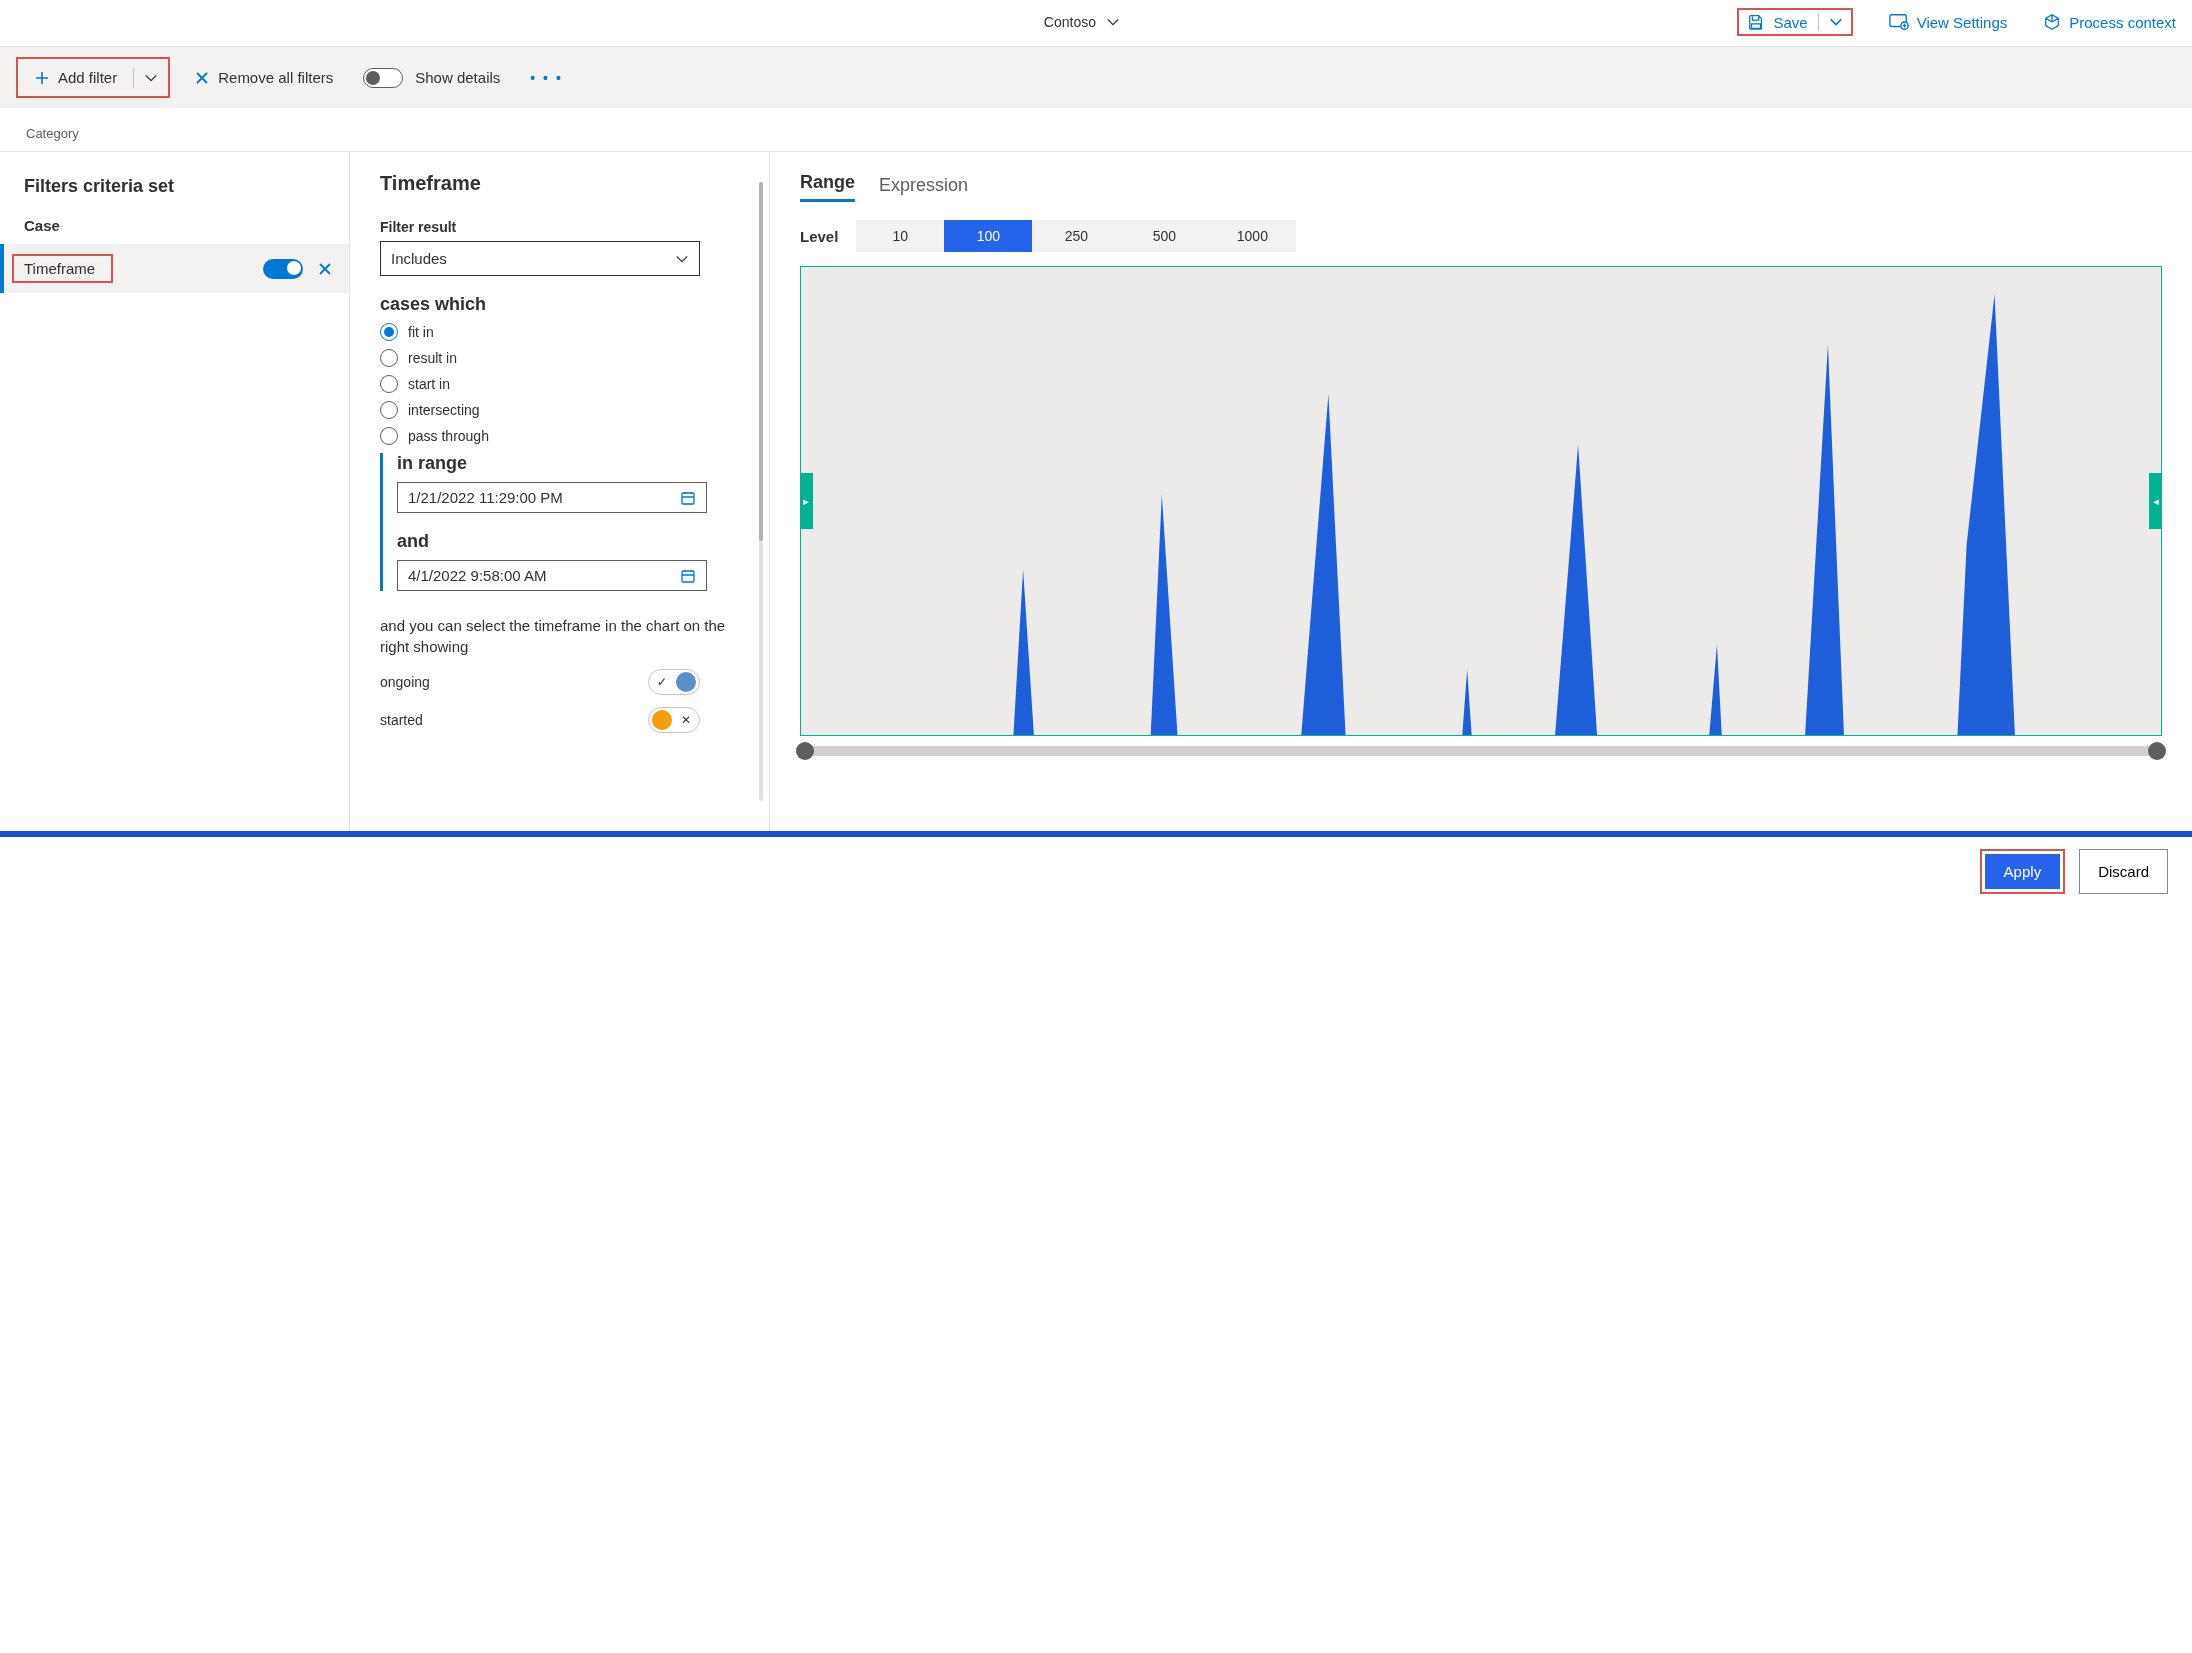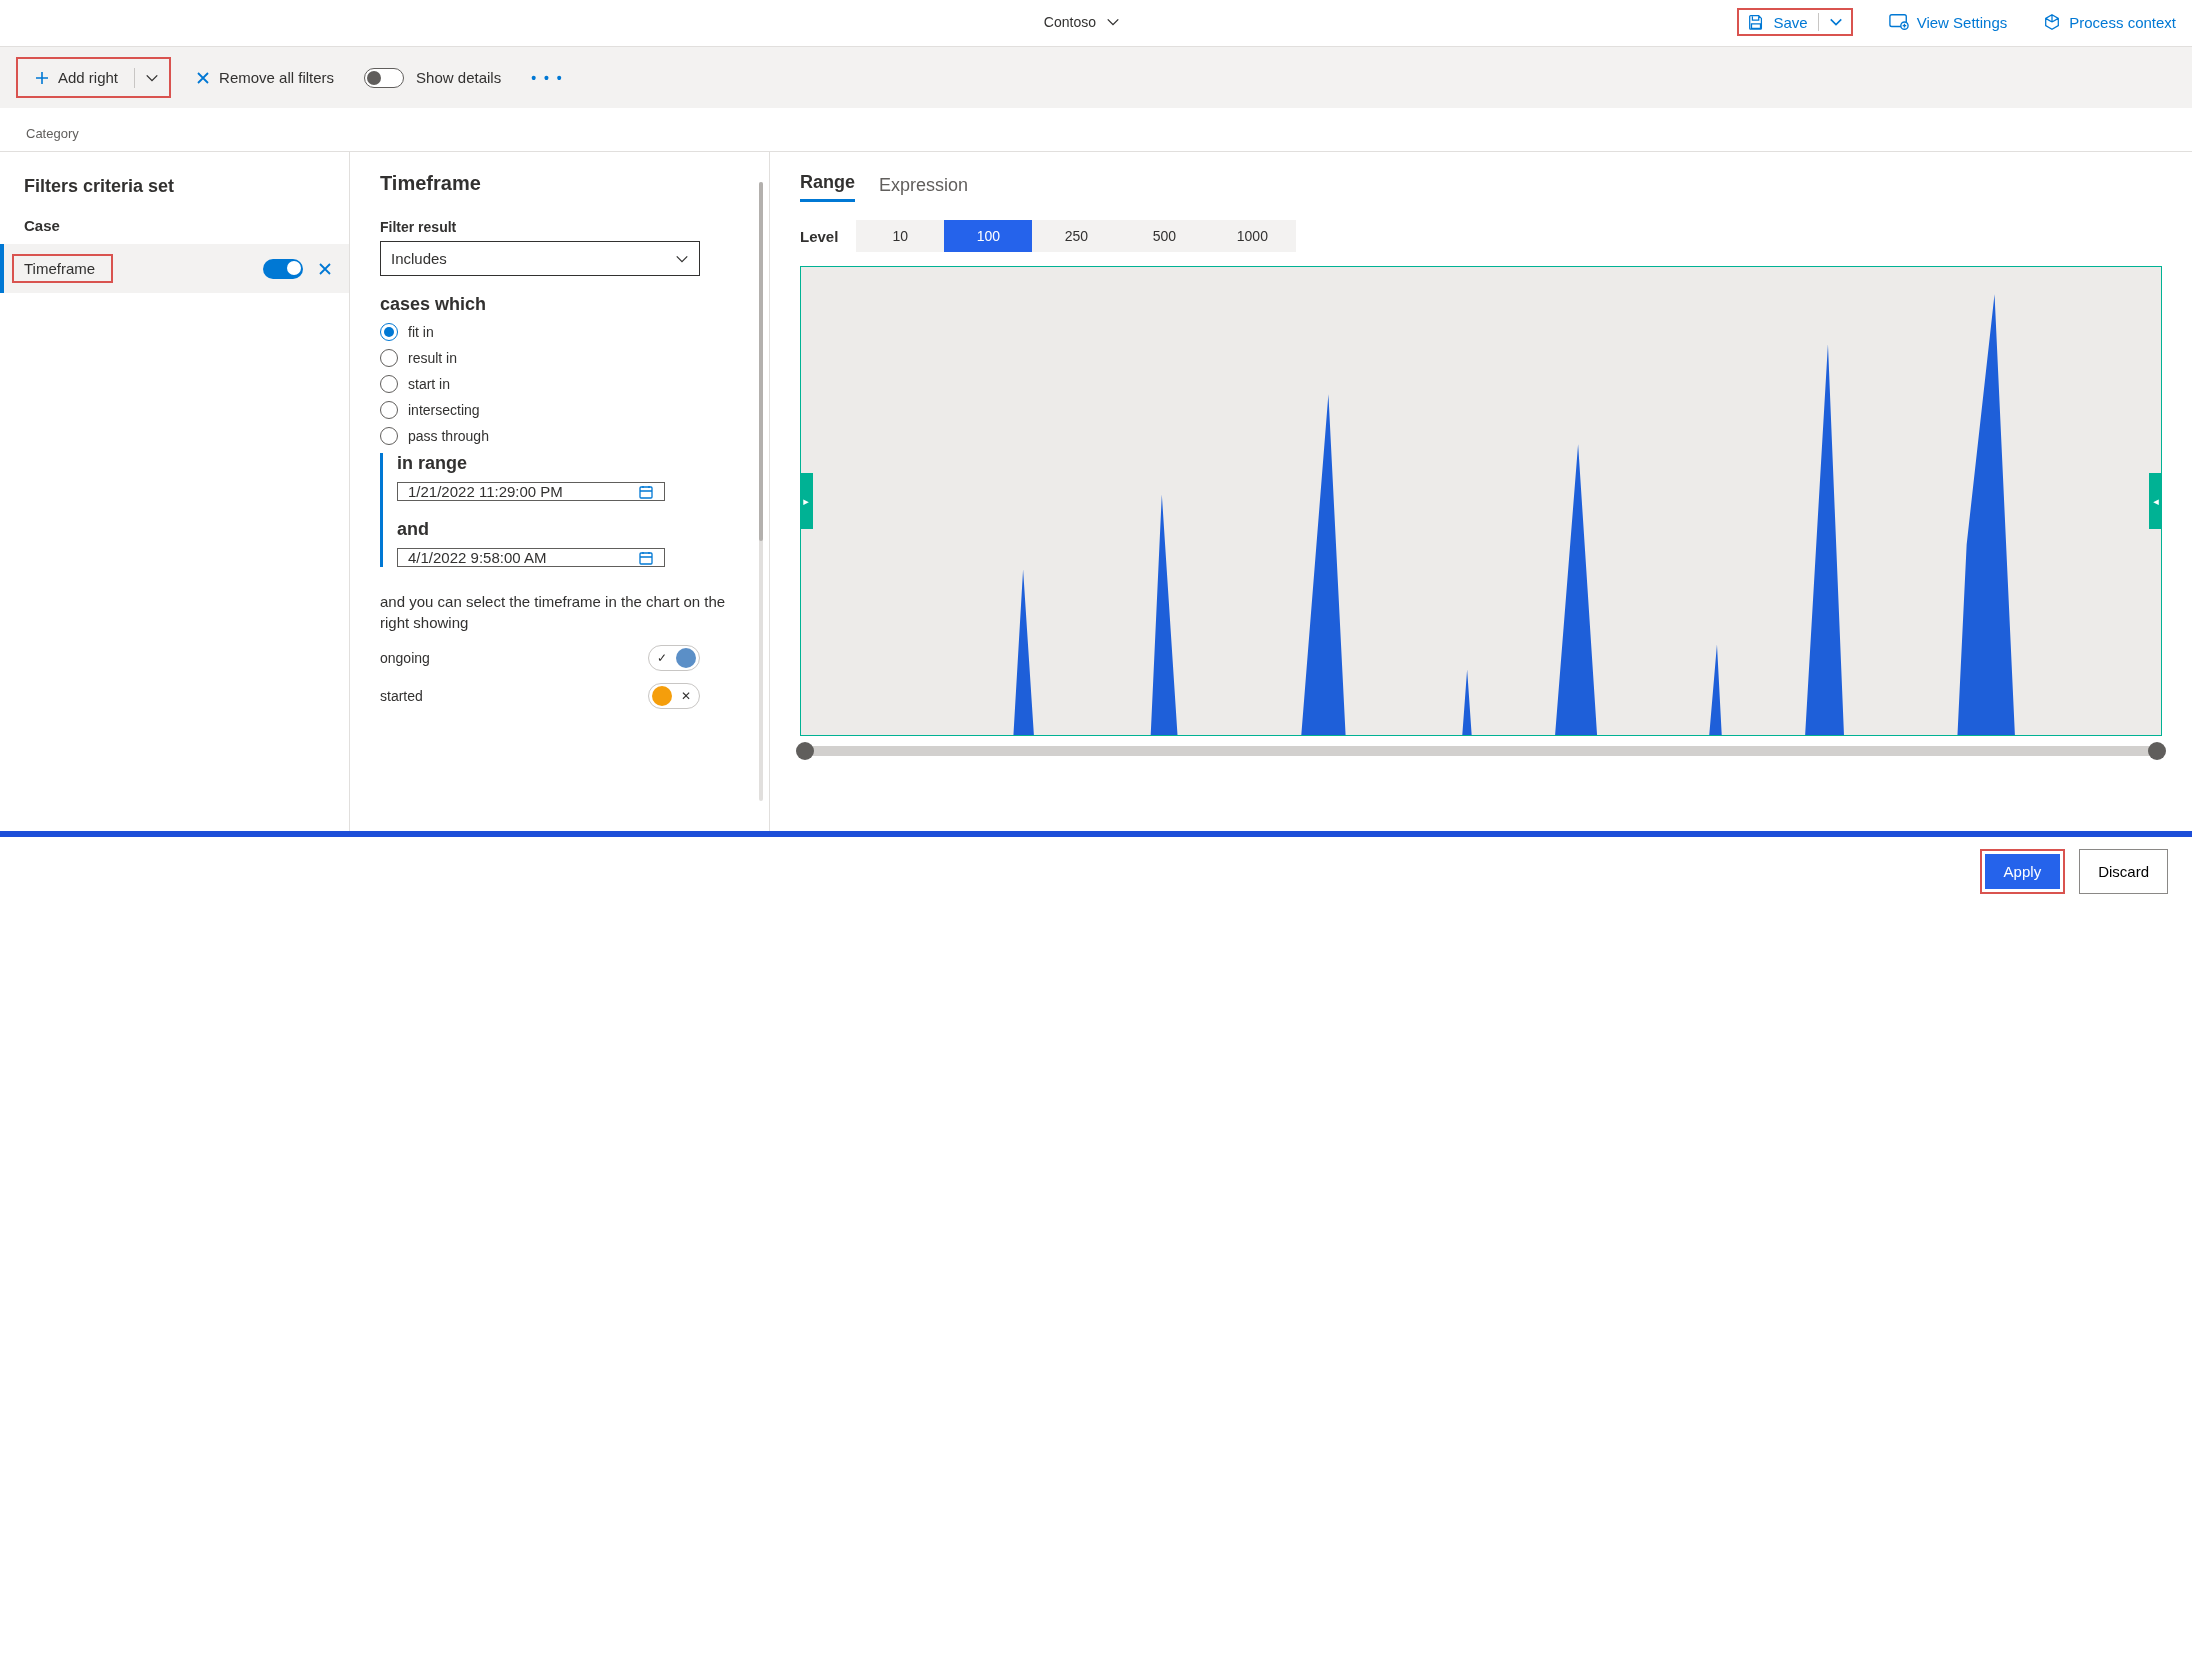--- a/index.html
+++ b/index.html
@@ -121,23 +121,23 @@
     border:1px solid var(--ms-text); padding:8px 10px;
     display:flex; justify-content:space-between; align-items:center;
     width: 320px; cursor:pointer; font-size:15px;
   }
   .radio-row { display:flex; align-items:center; gap:10px; margin:8px 0; cursor:pointer;}
   .radio { width:18px; height:18px; border:1px solid #605E5C; border-radius:50%; display:inline-flex; align-items:center; justify-content:center;}
   .radio.checked { border-color: var(--ms-blue);}
   .radio.checked::after{ content:""; width:10px; height:10px; background:var(--ms-blue); border-radius:50%;}
   .range-block { border-left:3px solid var(--ms-blue); padding-left:14px; }
   .date-input {
-    border:1px solid #605E5C; padding:0 10px;
+    border:1px solid #605E5C; padding:6px 10px;
     display:flex; justify-content:space-between; align-items:center;
-    width:268px; font-size:15px; cursor:text;
+    width:310px; font-size:15px; cursor:text;
   }
   .helper-text { font-size:15px; margin-top:24px; line-height:1.4;}
   .pill-toggle {
     width:52px; height:26px; border:1px solid var(--ms-border); border-radius:26px;
     display:flex; align-items:center; padding:0 3px; gap:4px;
     background:#fff;
   }
   .pill-toggle .knob { width:20px; height:20px; border-radius:50%; }
   .pill-toggle .mark { font-size:12px; flex:1; text-align:center;}
   .row-flex { display:flex; align-items:center; justify-content:space-between; margin-top:12px; width:320px;}
@@ -228,21 +228,21 @@
 </div>
 
 <div class="toolbar">
   <div class="add-filter-group">
     <div class="tb-btn blue">
       <span>
         <svg width="16" height="16" viewBox="0 0 16 16">
             <path d="M8 2v12M2 8h12" stroke="#0078D4" stroke-width="1.6"></path>
           </svg>
       </span>
-      <span class="tb-text">Add right</span>
+      <span class="tb-text">Add filter</span>
     </div>
     <div class="divider"></div>
     <span>
       <svg width="14" height="14" viewBox="0 0 16 16">
           <path d="M2 5l6 6 6-6" fill="none" stroke="#323130" stroke-width="1.6"></path>
         </svg>
     </span>
   </div>
 
   <div class="tb-btn blue">

